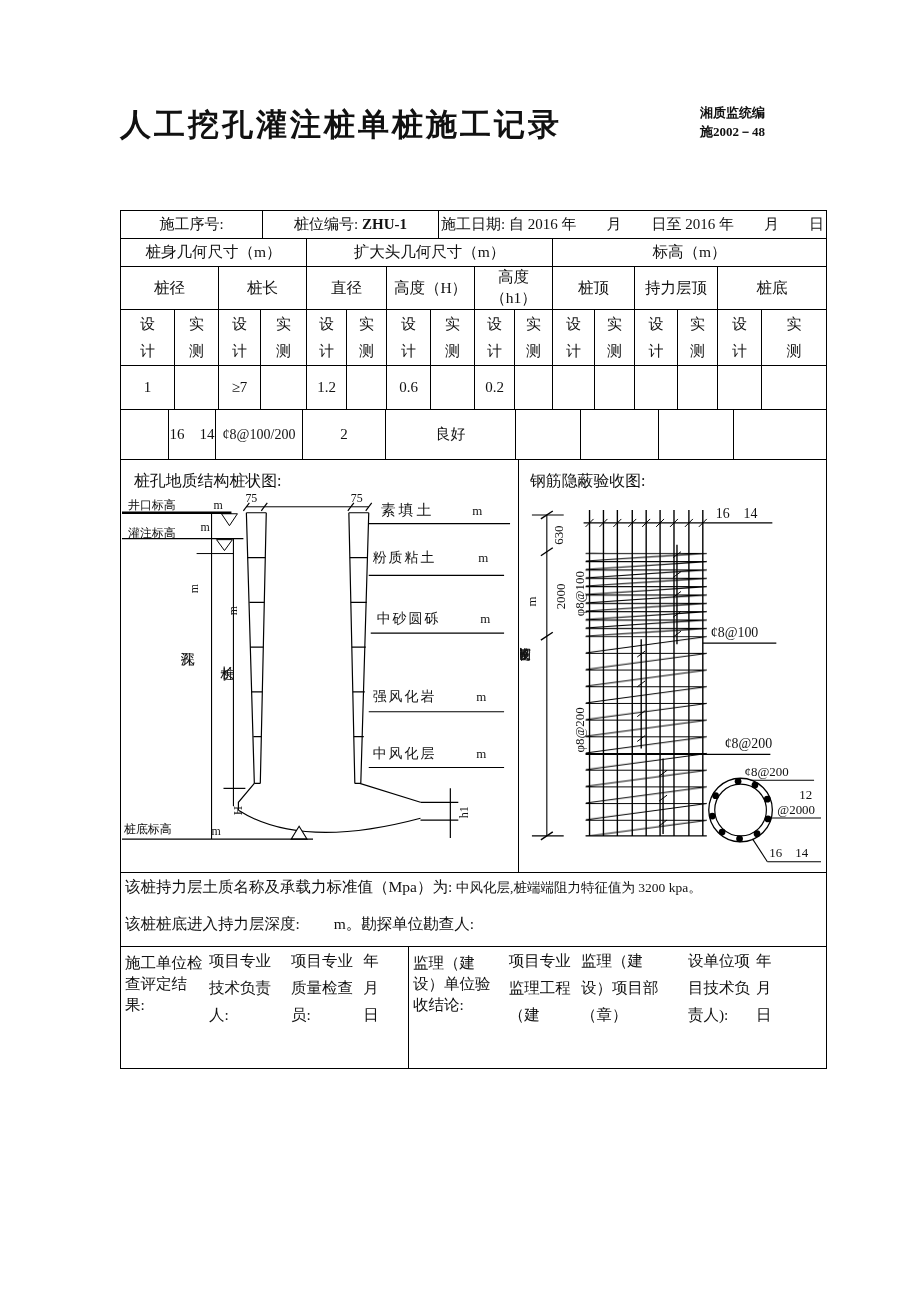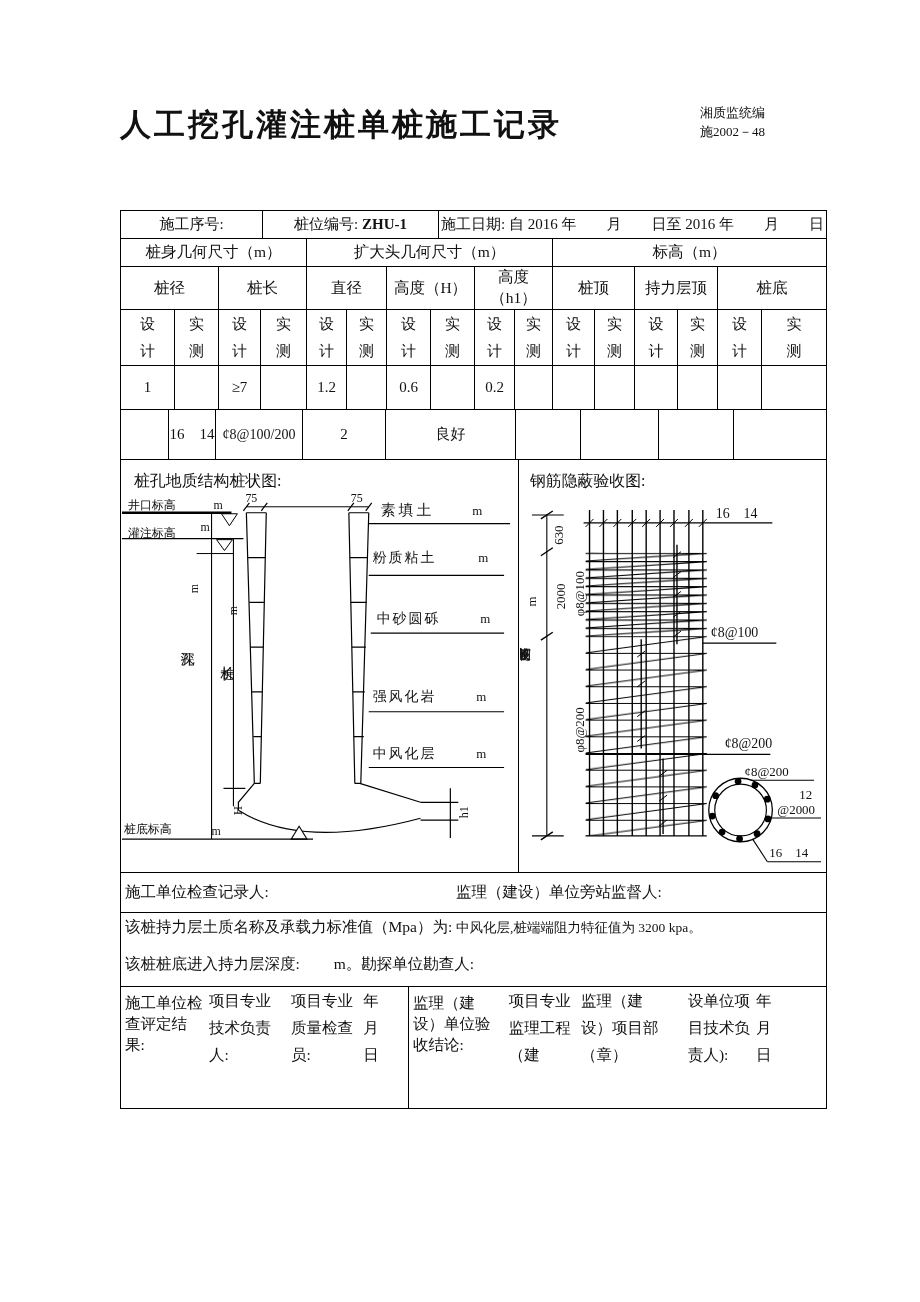--- a/index.html
+++ b/index.html
@@ -1,20 +1,20 @@
 <!DOCTYPE html>
 <html><head>
 <meta charset="utf-8">
 <style>
   html,body{margin:0;padding:0;background:#ffffff;}
   .page{position:relative;width:920px;height:1302px;background:#ffffff;
         font-family:"Liberation Serif", serif;color:#111;overflow:hidden;}
   .title{position:absolute;left:120px;top:104px;width:706px;text-align:left;
          font-size:31px;font-weight:bold;letter-spacing:3px;}
-  .stamp{position:absolute;left:700px;top:104px;font-size:13px;line-height:1.45;}
+  .stamp{position:absolute;left:700px;top:104px;font-size:13px;line-height:1.45;font-weight:bold;}
   .inforow{position:absolute;left:122px;top:186px;width:706px;font-size:15.5px;white-space:nowrap;}
   .inforow b{font-weight:bold;}
   .inforow .gap1{display:inline-block;width:22px;}
   .inforow .gap2{display:inline-block;width:26px;}
   .form{position:absolute;left:120px;top:210px;width:706px;}
   table.t{border-collapse:collapse;table-layout:fixed;width:706px;margin-top:-1px;}
   table.t:first-child{margin-top:0;}
   table.t td{border:1px solid #000;padding:0;vertical-align:middle;text-align:center;
              font-size:15px;overflow:hidden;}
   td.lft{text-align:left;padding-left:6px;}
@@ -390,35 +390,20 @@
             <line x1="252" y1="360" x2="303" y2="360" stroke="#000" stroke-width="1.1"></line>
             <text x="251" y="399" font-size="13">16　14</text>
             <line x1="234" y1="381" x2="249" y2="404" stroke="#000" stroke-width="1.1"></line>
             <line x1="249" y1="404" x2="303" y2="404" stroke="#000" stroke-width="1.1"></line>
           </svg>
         </td>
       </tr>
     </tbody>
       </table>
 
-    <table class="t">
-      <colgroup>
-          <col style="width:706px">
-        </colgroup>
-      <tbody>
-          <tr class="hE">
-        <td>
-          <div class="insp">
-            <span class="s1">施工单位检查记录人:</span>
-            <span class="s2">监理（建设）单位旁站监督人:</span>
-          </div>
-        </td>
-      </tr>
-    </tbody>
-      </table>
 
     <table class="t">
       <colgroup>
           <col style="width:706px">
         </colgroup>
       <tbody>
           <tr class="hF">
         <td>
           <div class="bearing">
             <div class="l1">

